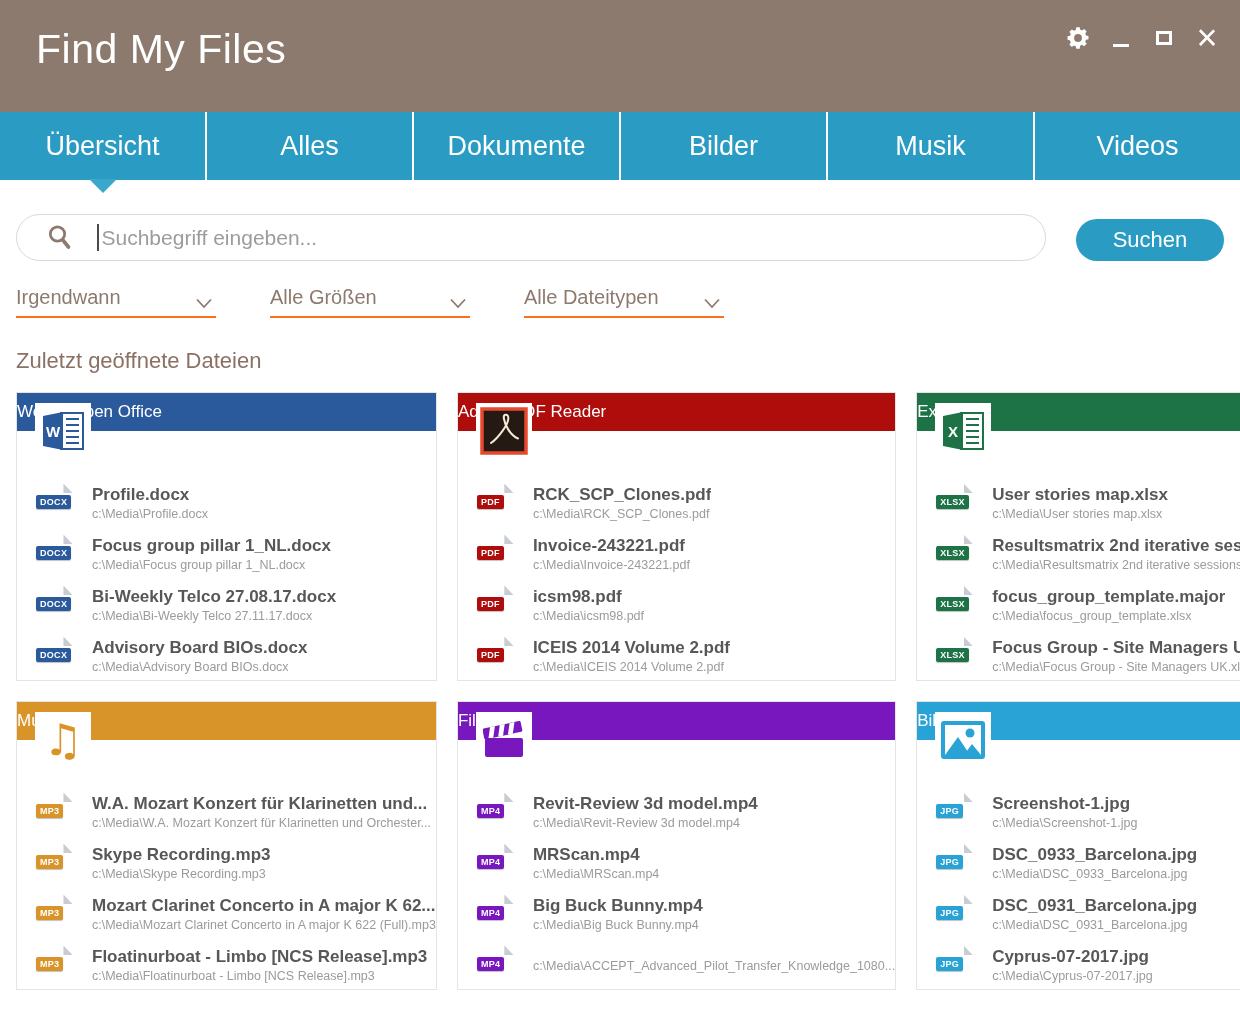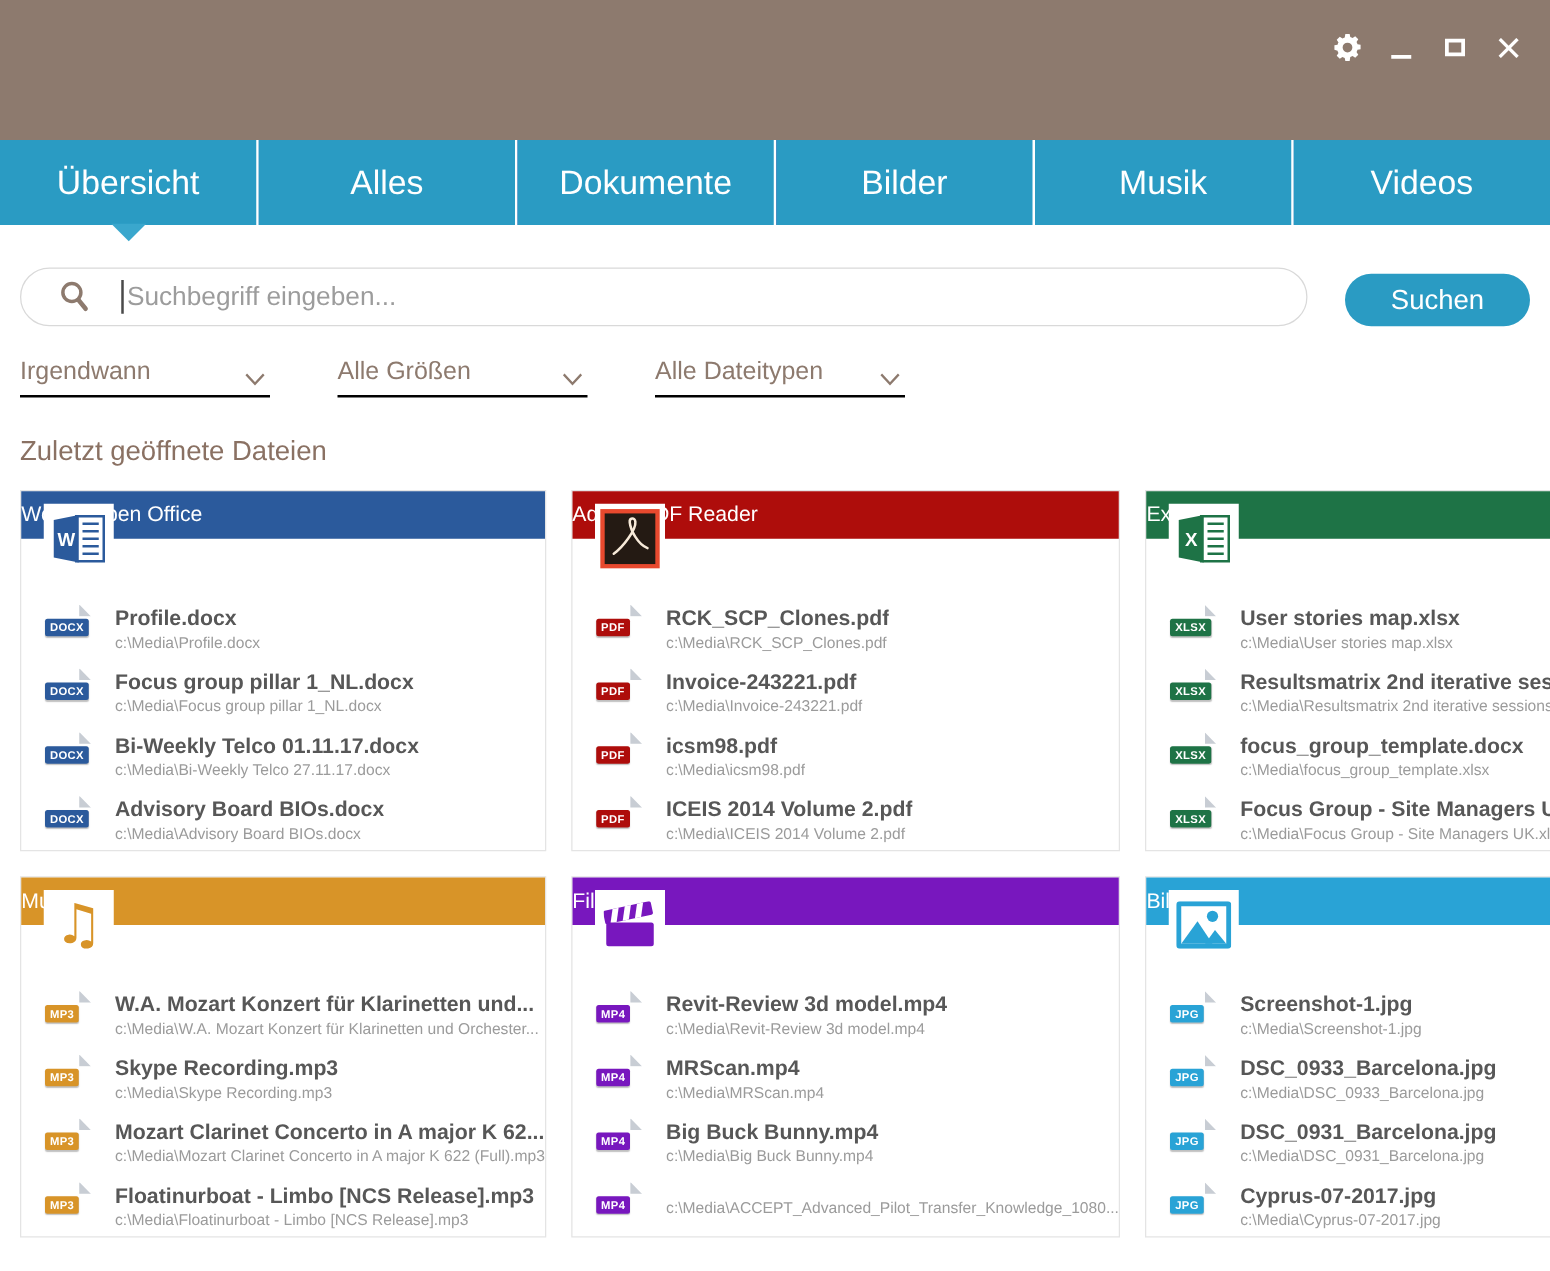--- a/index.html
+++ b/index.html
@@ -38,21 +38,21 @@
   .text-caret { width:1.5px; height:27px; background:#4a4a4a; margin-right:3px; }
   .search-placeholder { color:#9c9c9c; font-size:21px; font-weight:300; }
   .search-button { width:148px; height:42px; margin-left:30px; border:none;
                    border-radius:21px; background:#2a9bc3; color:#fff;
                    font-size:22px; font-weight:300; cursor:pointer;
                    font-family:"Liberation Sans", sans-serif; }
 
   
   .filters { display:flex; margin:25px 16px 0; gap:54px; }
   .filter  { width:200px; display:flex; justify-content:space-between;
-             align-items:flex-end; border-bottom:2px solid #000000;
+             align-items:flex-end; border-bottom:2px solid #f97316;
              padding-bottom:7px; color:#8d7a6e; font-size:20px; font-weight:300;
              cursor:pointer; }
   .chev { display:flex; margin-right:4px; }
 
   
   .section-title { margin:30px 16px 0; color:#8a7163; font-size:22px; font-weight:400; }
 
   
   .cards { display:grid; grid-template-columns:repeat(3,1fr); gap:20px; margin:18px 16px 0; }
   .card  { position:relative; height:289px; background:#fff; border:1px solid #e4e4e4; }
@@ -79,20 +79,21 @@
                overflow:hidden; }
   .file-path { font-size:12.5px; color:#9b9b9b; margin-top:2px; white-space:nowrap;
                overflow:hidden; }
 </style>
 </head>
 <body>
 
 <div class="app">
 
   <header class="app-header">
+    <div class="app-title">Find My Files</div>
     <div class="window-controls">
       <span class="wc-btn">
         <svg width="26" height="26" viewBox="0 0 24 24">
           <path fill="#fff" fill-rule="evenodd" d="M10.4 2h3.2l.45 2.3c.6.15 1.17.39 1.7.7l1.95-1.3 2.26 2.26-1.3 1.95c.31.53.55 1.1.7 1.7l2.3.45v3.2l-2.3.45c-.15.6-.39 1.17-.7 1.7l1.3 1.95-2.26 2.26-1.95-1.3c-.53.31-1.1.55-1.7.7L13.6 22h-3.2l-.45-2.3a7.4 7.4 0 0 1-1.7-.7l-1.95 1.3-2.26-2.26 1.3-1.95a7.4 7.4 0 0 1-.7-1.7L2.34 13.6v-3.2l2.3-.45c.15-.6.39-1.17.7-1.7l-1.3-1.95L6.3 4.04l1.95 1.3c.53-.31 1.1-.55 1.7-.7L10.4 2zm1.6 6.4a3.6 3.6 0 1 0 0 7.2 3.6 3.6 0 0 0 0-7.2z"></path>
         </svg>
       </span>
       <span class="wc-btn">
         <span class="min-bar"></span>
       </span>
       <span class="wc-btn">
@@ -208,21 +209,21 @@
       <div class="file-path">c:\Media\Focus group pillar 1_NL.docx</div>
     </span>
   </div>
           <div class="file-row">
     <span class="doc-icon">
       <span class="doc-page"></span>
       <span class="doc-fold"></span>
       <span class="ext-badge" style="background: rgb(43, 90, 156);">DOCX</span>
     </span>
     <span class="file-text">
-      <div class="file-name">Bi-Weekly Telco 01.11.17.docx</div>
+      <div class="file-name">Bi-Weekly Telco 27.08.17.docx</div>
       <div class="file-path">c:\Media\Bi-Weekly Telco 27.11.17.docx</div>
     </span>
   </div>
           <div class="file-row">
     <span class="doc-icon">
       <span class="doc-page"></span>
       <span class="doc-fold"></span>
       <span class="ext-badge" style="background: rgb(43, 90, 156);">DOCX</span>
     </span>
     <span class="file-text">
@@ -328,21 +329,21 @@
       <div class="file-path">c:\Media\Resultsmatrix 2nd iterative sessions.xlsx</div>
     </span>
   </div>
           <div class="file-row">
     <span class="doc-icon">
       <span class="doc-page"></span>
       <span class="doc-fold"></span>
       <span class="ext-badge" style="background: rgb(30, 115, 70);">XLSX</span>
     </span>
     <span class="file-text">
-      <div class="file-name">focus_group_template.docx</div>
+      <div class="file-name">focus_group_template.major</div>
       <div class="file-path">c:\Media\focus_group_template.xlsx</div>
     </span>
   </div>
           <div class="file-row">
     <span class="doc-icon">
       <span class="doc-page"></span>
       <span class="doc-fold"></span>
       <span class="ext-badge" style="background: rgb(30, 115, 70);">XLSX</span>
     </span>
     <span class="file-text">

